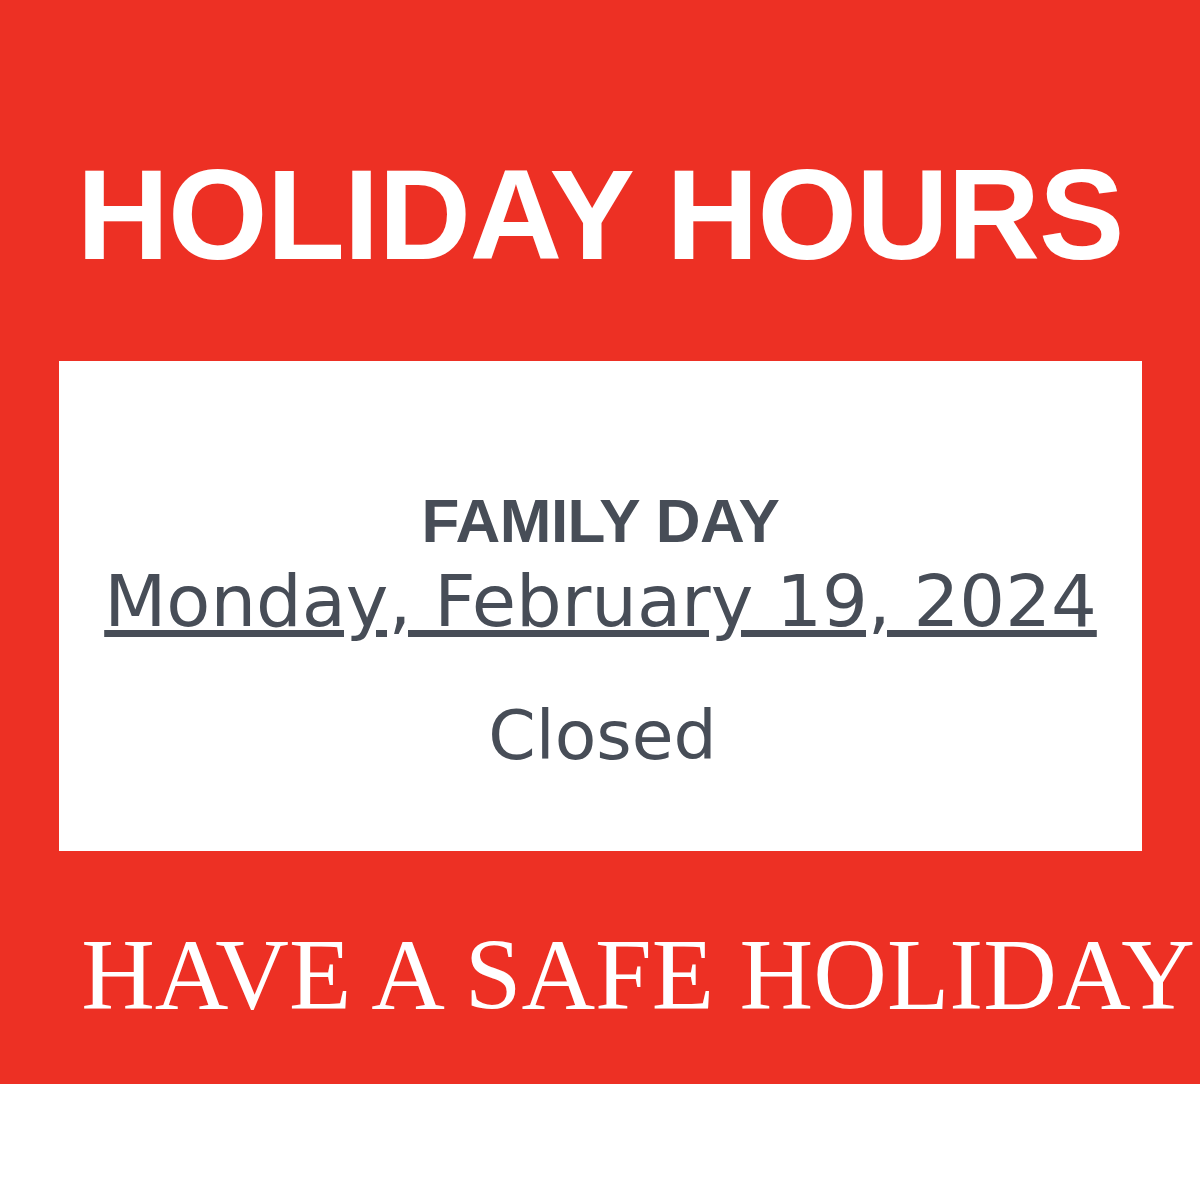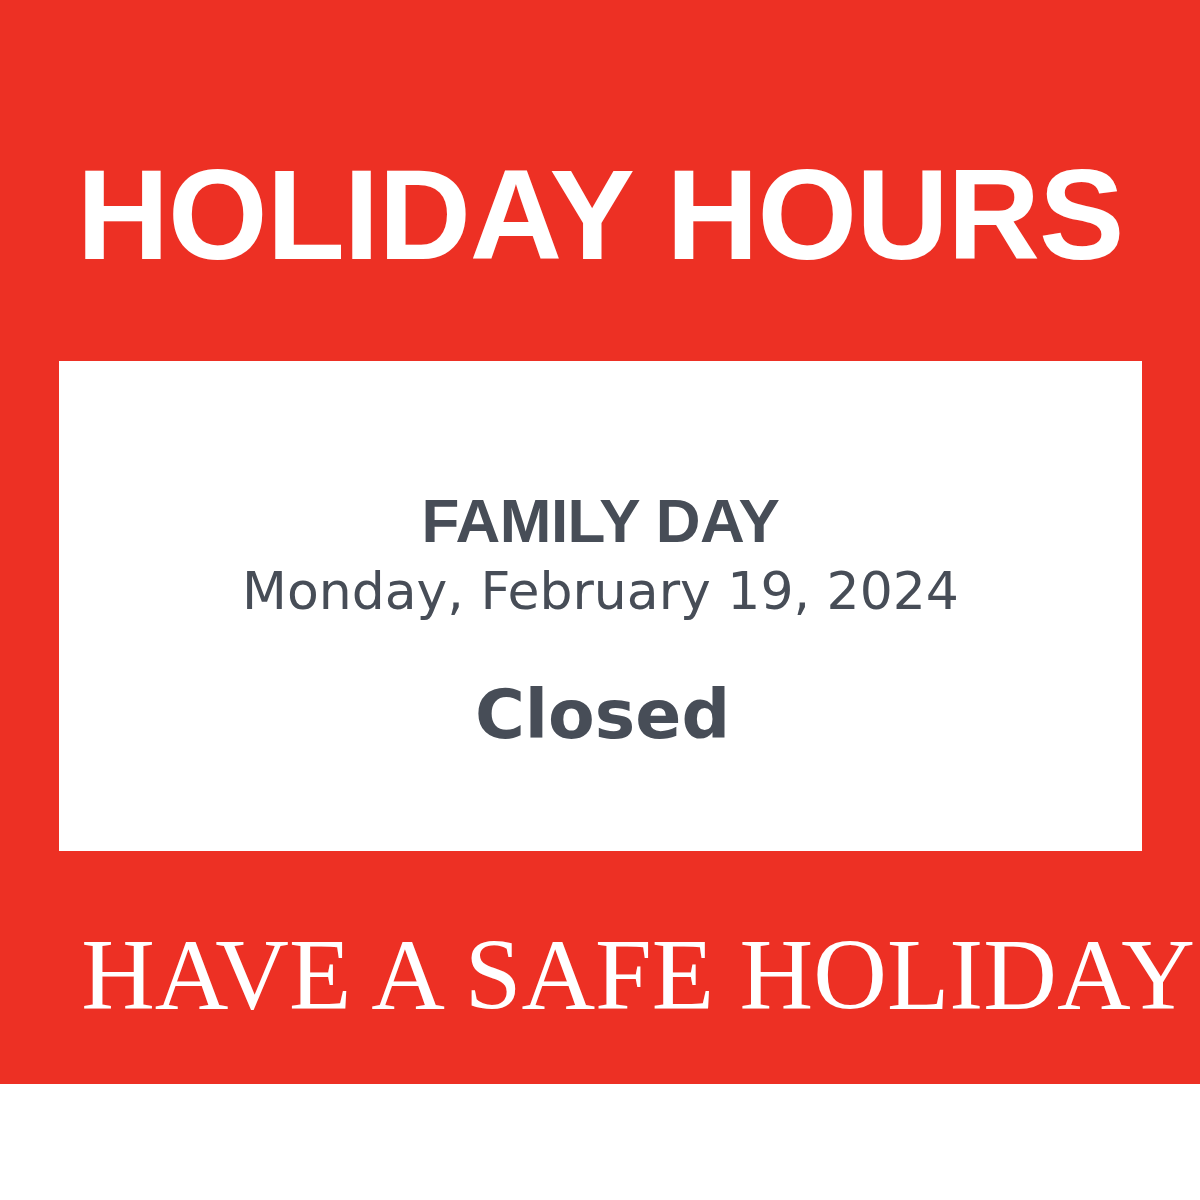--- a/index.html
+++ b/index.html
@@ -68,31 +68,32 @@
     text-align: center;
     white-space: nowrap;
     text-transform: uppercase;
     margin: 0;
   }
 
   .event-date {
     color: #474D57;
     font-family: "DejaVu Sans", sans-serif;
     font-weight: normal;
-    font-size: 52px;
+    font-size: 72px;
     line-height: 1.05;
     text-align: right;
     white-space: nowrap;
     margin: 12px 0 0 0;
+    text-decoration: underline;
   }
 
   .event-status {
     color: #474D57;
     font-family: "DejaVu Sans", sans-serif;
-    font-weight: bold;
+    font-weight: normal;
     font-size: 68px;
     line-height: 1;
     text-align: center;
     white-space: nowrap;
     margin: 62px 0 0 4px;
   }
 
   
   .footer-msg {
     position: absolute;

